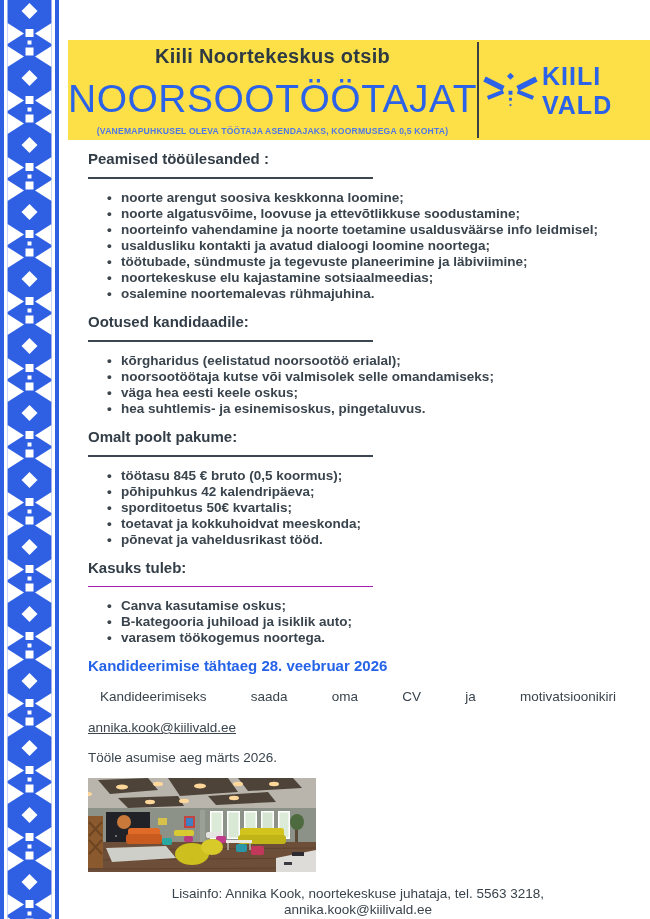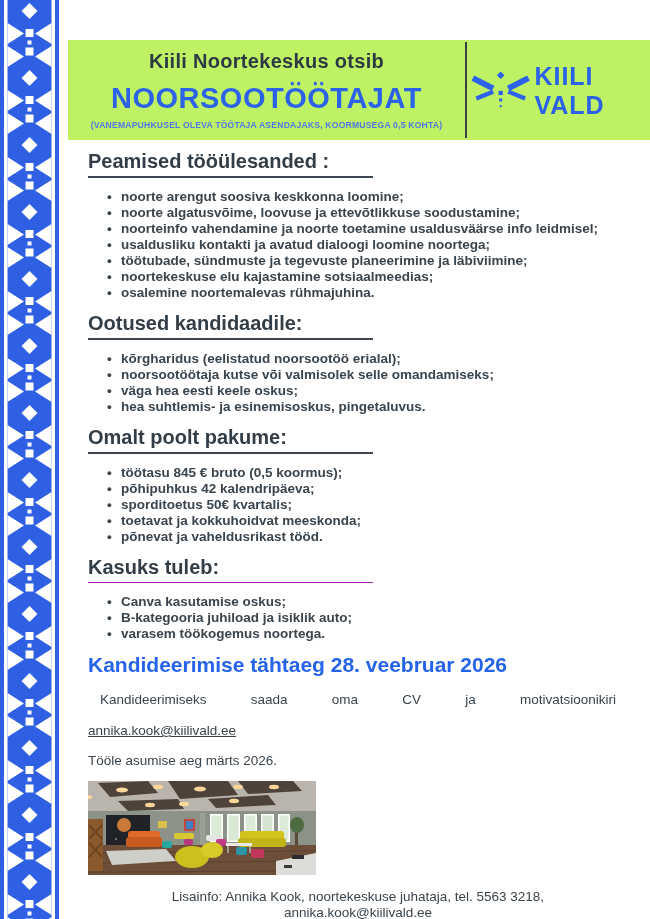--- a/index.html
+++ b/index.html
@@ -4,43 +4,43 @@
 <style>
   html,body{margin:0;padding:0;}
   body{
     width:650px;height:919px;position:relative;background:#ffffff;overflow:hidden;
     font-family:"Liberation Sans","DejaVu Sans",sans-serif;color:#39434c;
   }
   .folk-border{position:absolute;left:0;top:0;}
   
   .header{
     position:absolute;left:68px;top:40px;width:582px;height:100px;
-    background:#bef264;display:flex;align-items:stretch;
+    background:#fde047;display:flex;align-items:stretch;
   }
   .header-left{flex:0 0 397px;display:flex;flex-direction:column;align-items:center;justify-content:center;text-align:center;}
   .header-divider{width:2px;background:#3b3f45;margin:2px 0;}
   .header-right{flex:1;display:flex;align-items:center;justify-content:center;}
   .pretitle{font-size:20px;font-weight:bold;color:#2e3a43;letter-spacing:.3px;}
-  .title{font-size:29px;font-weight:bold;color:#2b62e8;letter-spacing:.5px;margin-top:9px;}
+  .title{font-size:39px;font-weight:normal;color:#2b62e8;letter-spacing:.5px;margin-top:9px;}
   .subtitle{font-size:8.6px;font-weight:bold;color:#5077e6;margin-top:5px;letter-spacing:.2px;}
   .logo-text{font-size:25px;font-weight:800;color:#2b62e8;letter-spacing:1px;margin-top:1px;}
   
   .content{position:absolute;left:88px;top:150px;width:540px;}
   .section-heading{
-    font-size:20px;font-weight:bold;color:#323d47;width:285px;
-    padding-bottom:3px;border-bottom:2px solid #3c4650;
+    font-size:15px;font-weight:bold;color:#323d47;width:285px;
+    padding-bottom:10px;border-bottom:2px solid #3c4650;
   }
   .section.light-rule .section-heading{border-bottom:1px solid #a21caf;}
   ul.bullets{margin:11px 0 11px 0;padding:0 0 0 18px;list-style:none;}
   ul.bullets li{
     font-size:13.5px;line-height:16px;color:#3a444d;text-align:justify;
     position:relative;padding-left:15px;font-weight:bold;
   }
   ul.bullets li::before{content:"•";position:absolute;left:1px;top:0;color:#3a444d;}
-  .deadline{font-size:21px;font-weight:bold;color:#2563e8;margin:8px 0 14px 0;}
+  .deadline{font-size:15px;font-weight:bold;color:#2563e8;margin:8px 0 14px 0;}
   .apply-line{font-size:13.5px;line-height:17px;color:#3a444d;text-align:justify;text-align-last:justify;margin:12px;}
   .apply-email{display:inline-block;font-size:13.5px;line-height:17px;color:#3a444d;
     text-decoration:underline;margin-top:2px;}
   .start-line{font-size:13.5px;color:#3a444d;margin:14px 0 0 0;}
   .photo{margin-top:13px;display:block;}
   .footer{margin-top:14px;text-align:center;font-size:13.5px;line-height:16px;color:#39434c;}
 </style>
 </head>
 <body>
 

